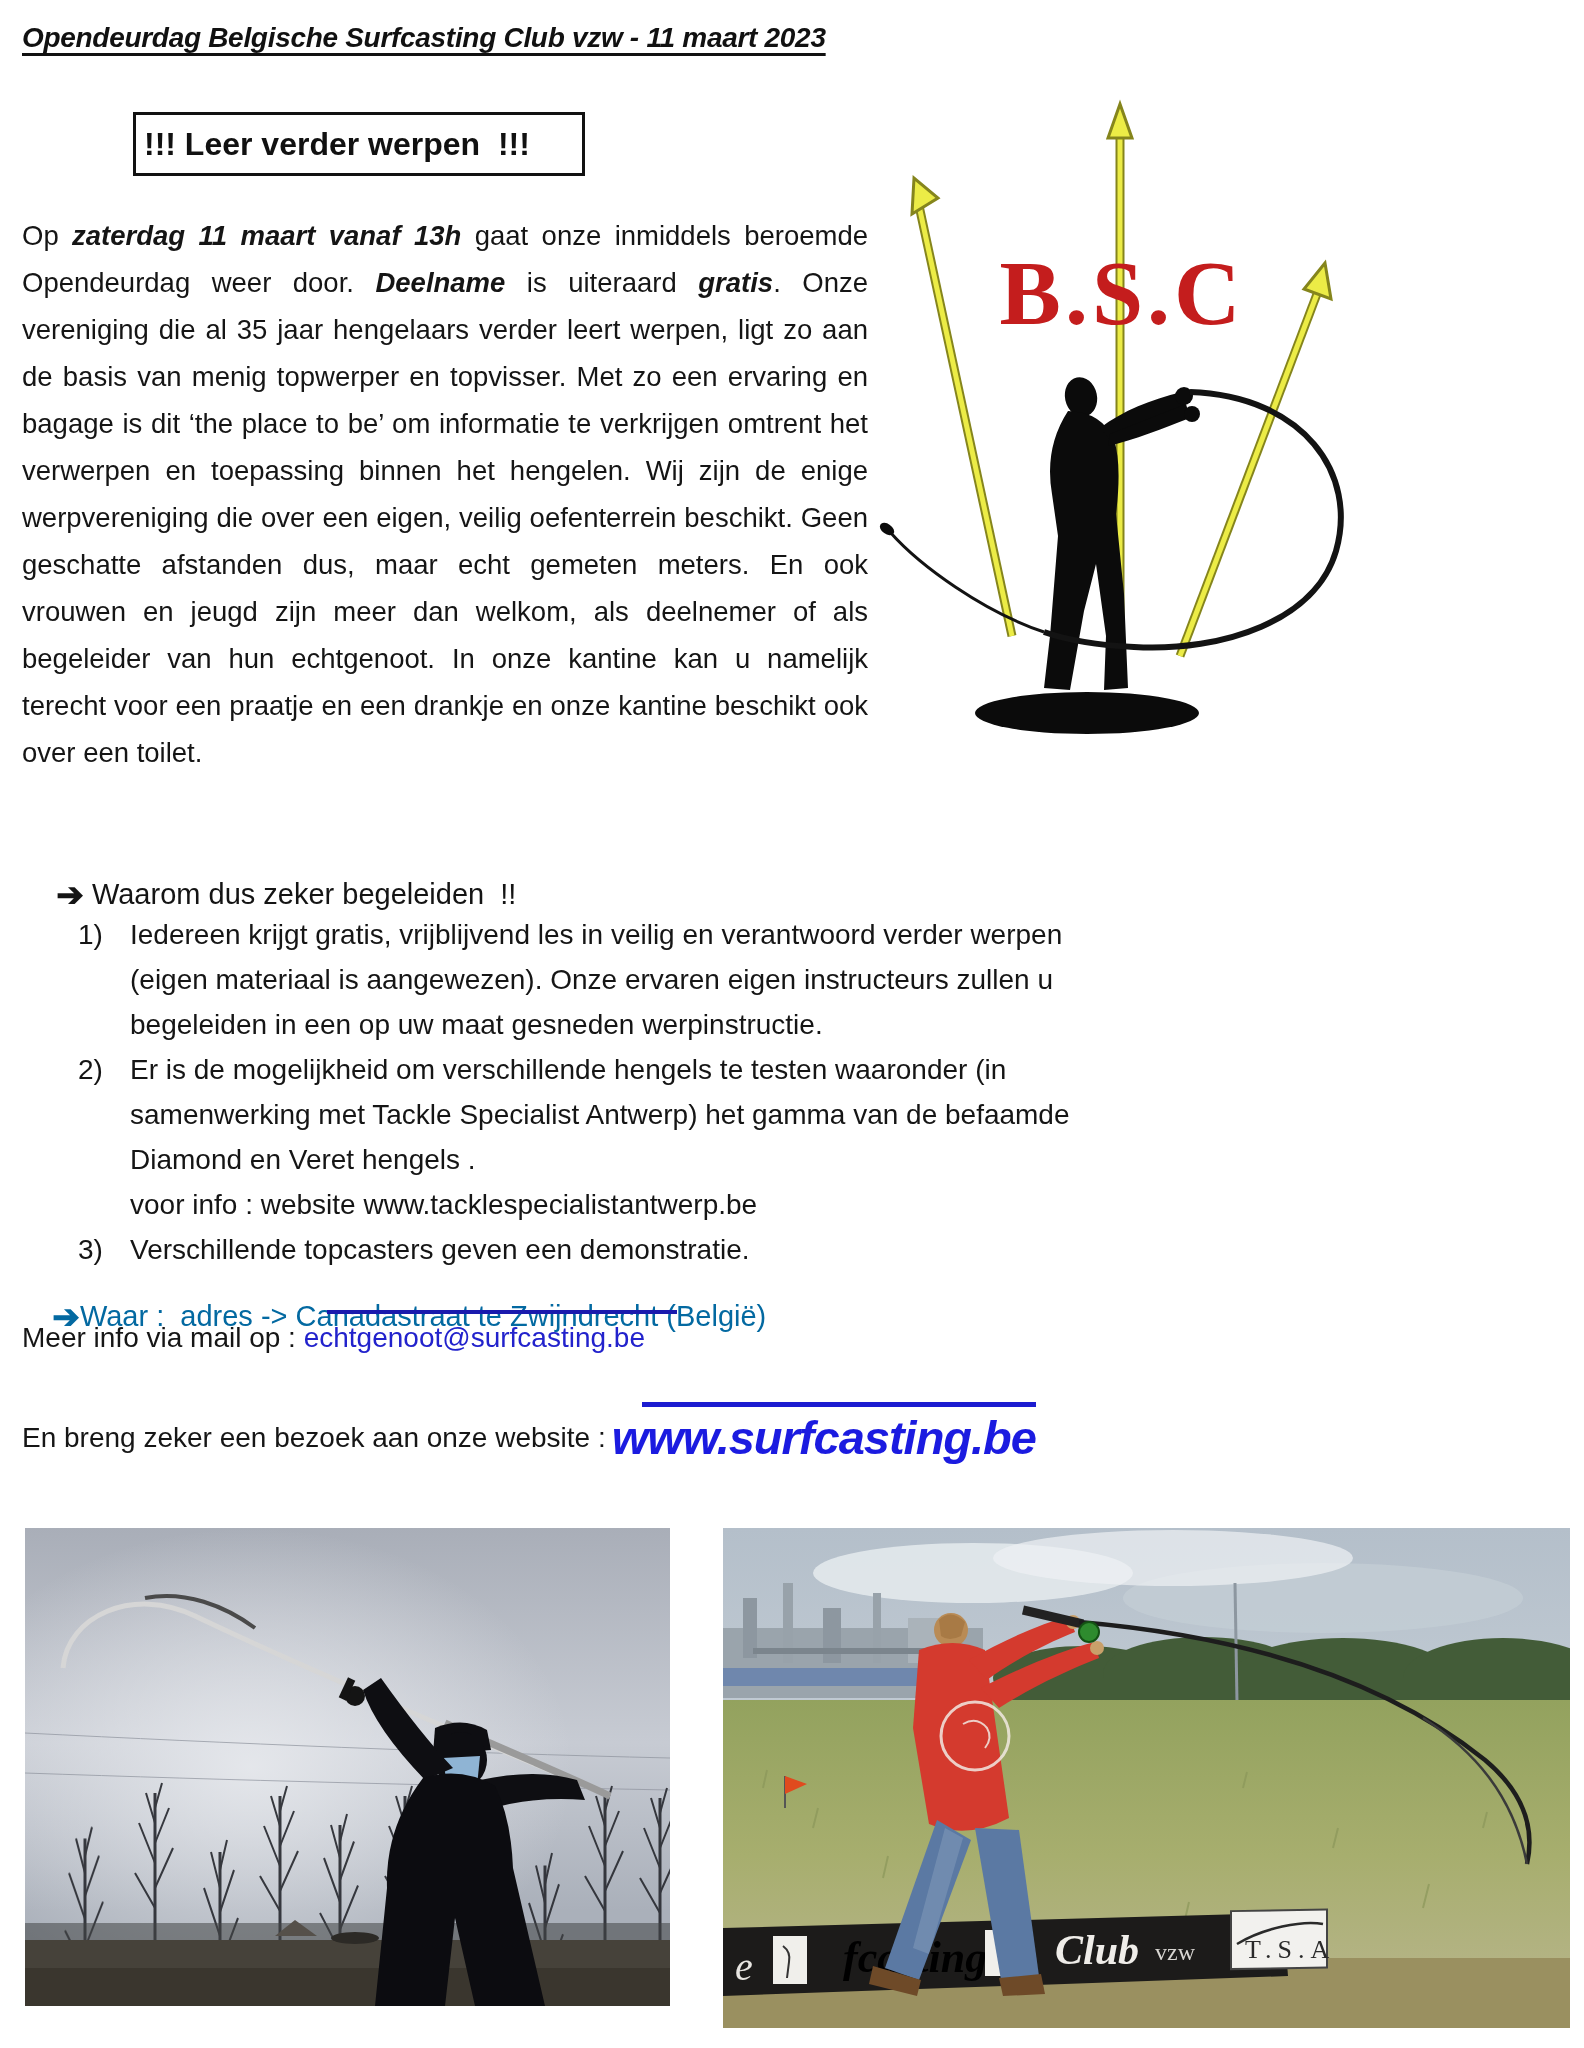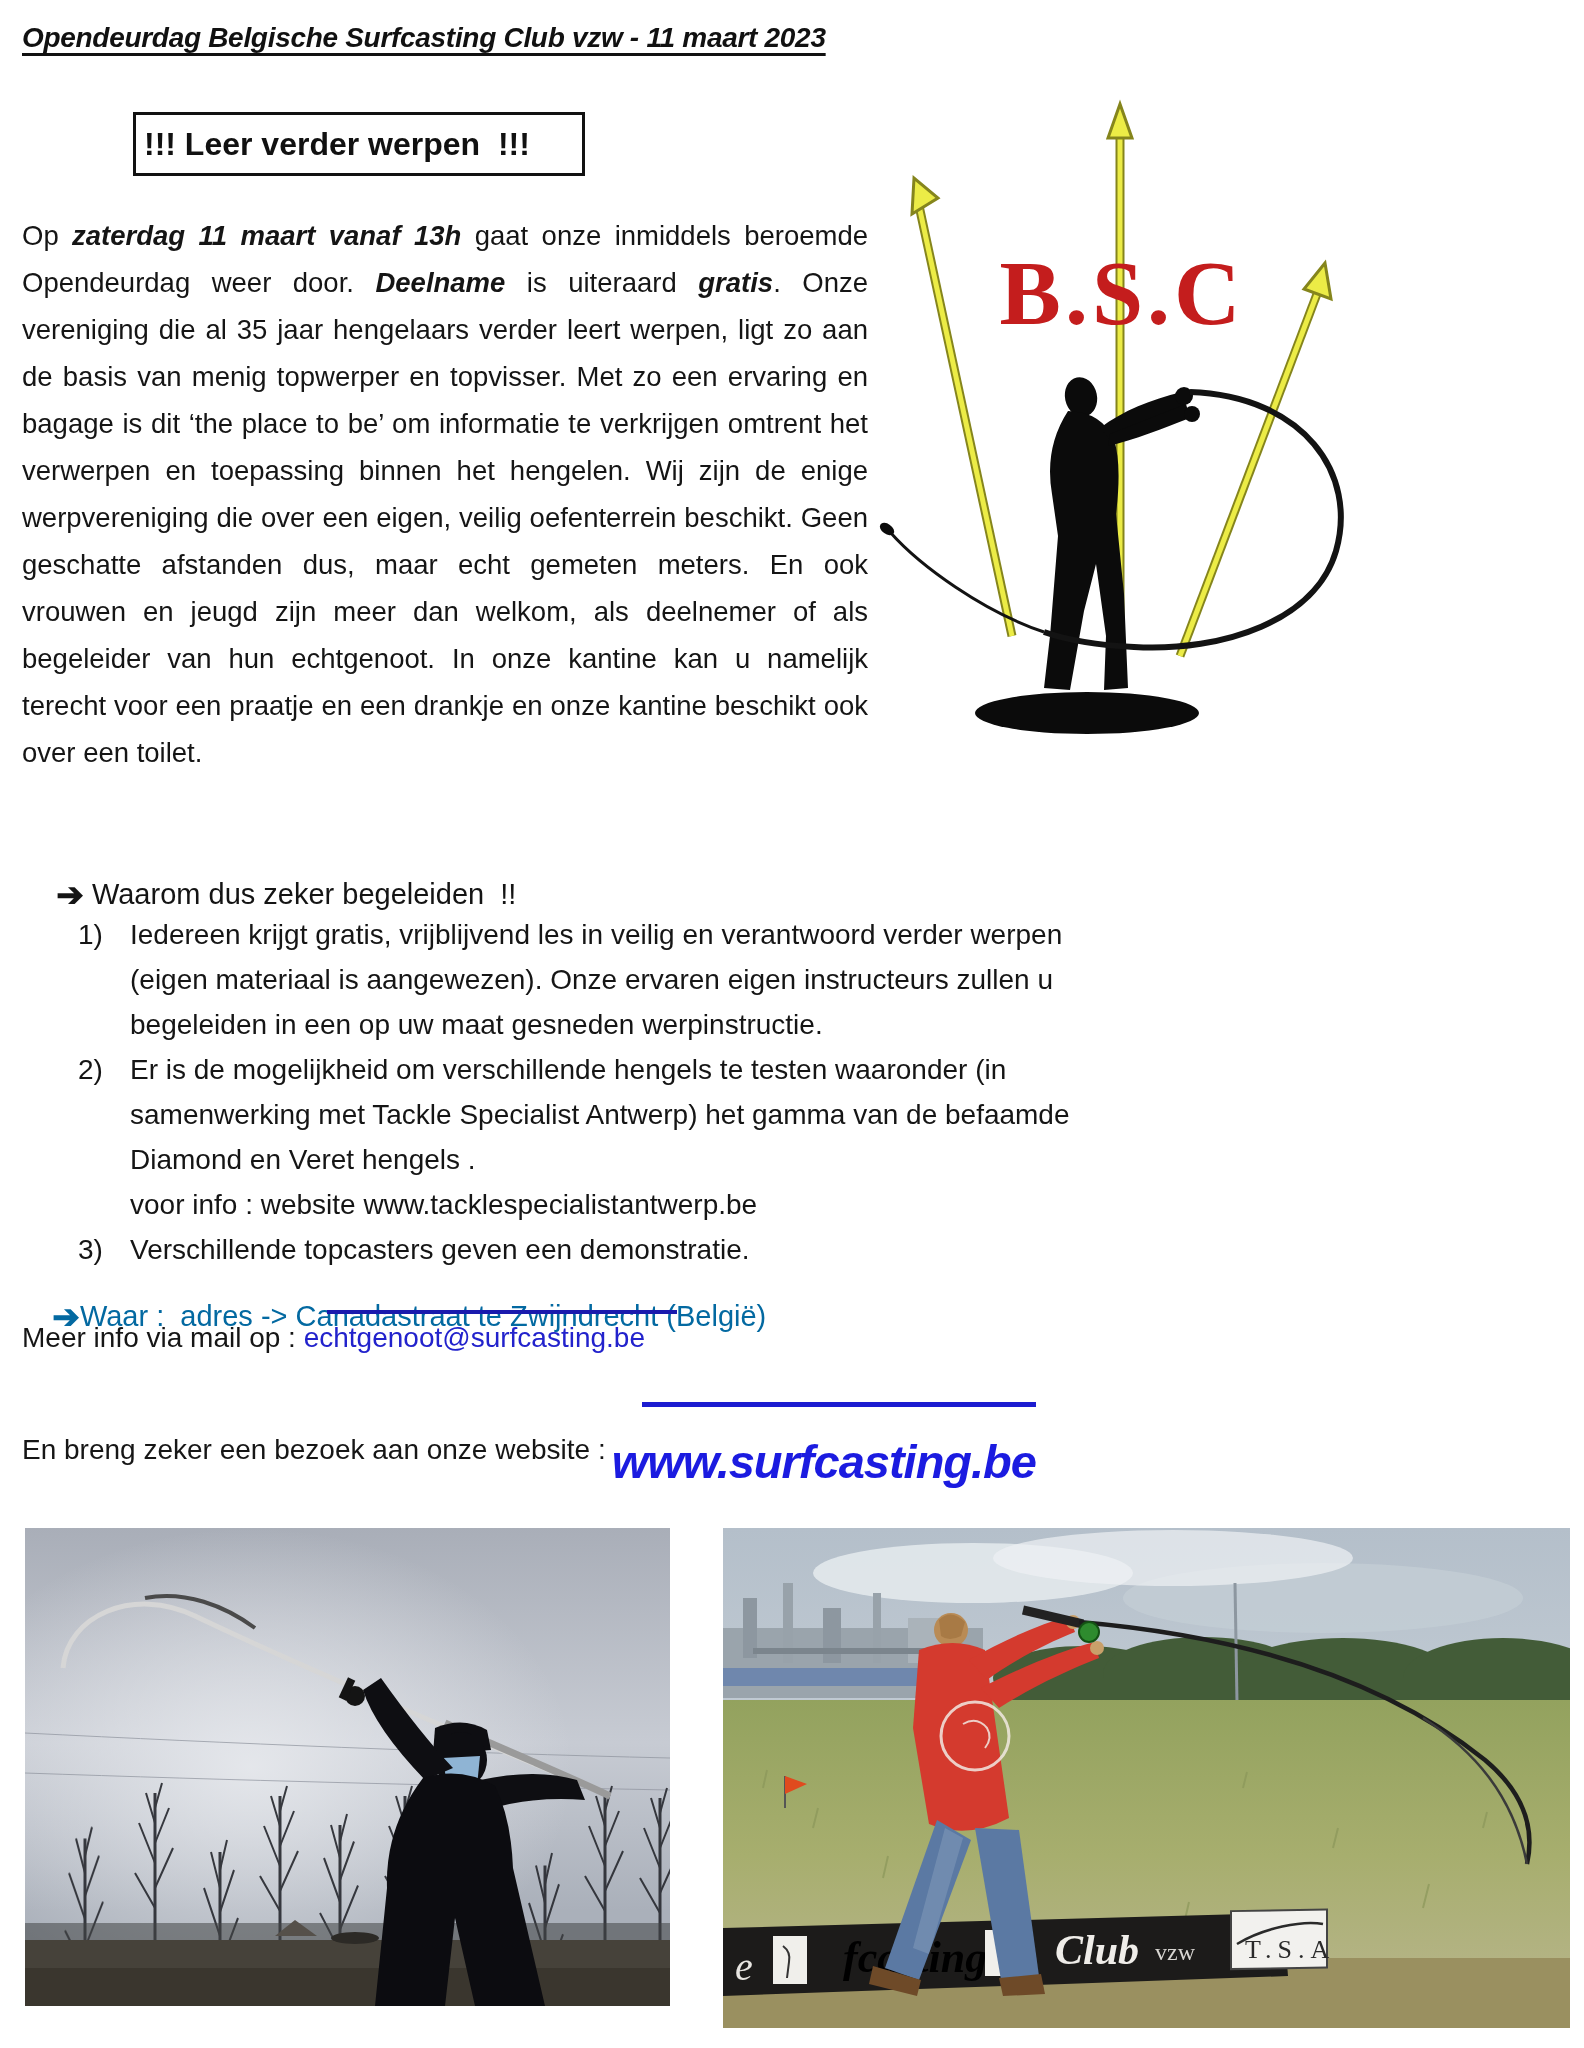--- a/index.html
+++ b/index.html
@@ -29,21 +29,21 @@
   .litext{flex:1;}
 
   .where{position:absolute;left:20px;top:1262px;font-size:29px;white-space:pre;color:#0369a1;}
   .rule1{position:absolute;left:327px;top:1310px;width:350px;height:4px;background:#1a1aad;}
   .mail{position:absolute;left:22px;top:1322px;font-size:28px;}
   .phone{position:absolute;left:22px;top:1360px;font-size:28px;}
   a.mail-link{color:#2222cc;text-decoration:none;}
   .rule2{position:absolute;left:642px;top:1402px;width:394px;height:5px;background:#1c1cd0;}
   .site{position:absolute;left:22px;top:1410px;font-size:28px;display:flex;align-items:center;}
   a.site-link{color:#1b1be0;font-size:47px;font-weight:bold;font-style:italic;text-decoration:none;
-              letter-spacing:-1px;margin-left:6px;margin-top:24px;}
+              letter-spacing:-1px;margin-left:6px;}
 
   .photo{position:absolute;overflow:hidden;background:#888;}
   .photo-left{left:25px;top:1528px;width:645px;height:478px;}
   .photo-right{left:723px;top:1528px;width:847px;height:500px;}
   .photo svg{display:block;width:100%;height:100%;}
 </style>
 </head>
 <body>
 
 <div class="page">

